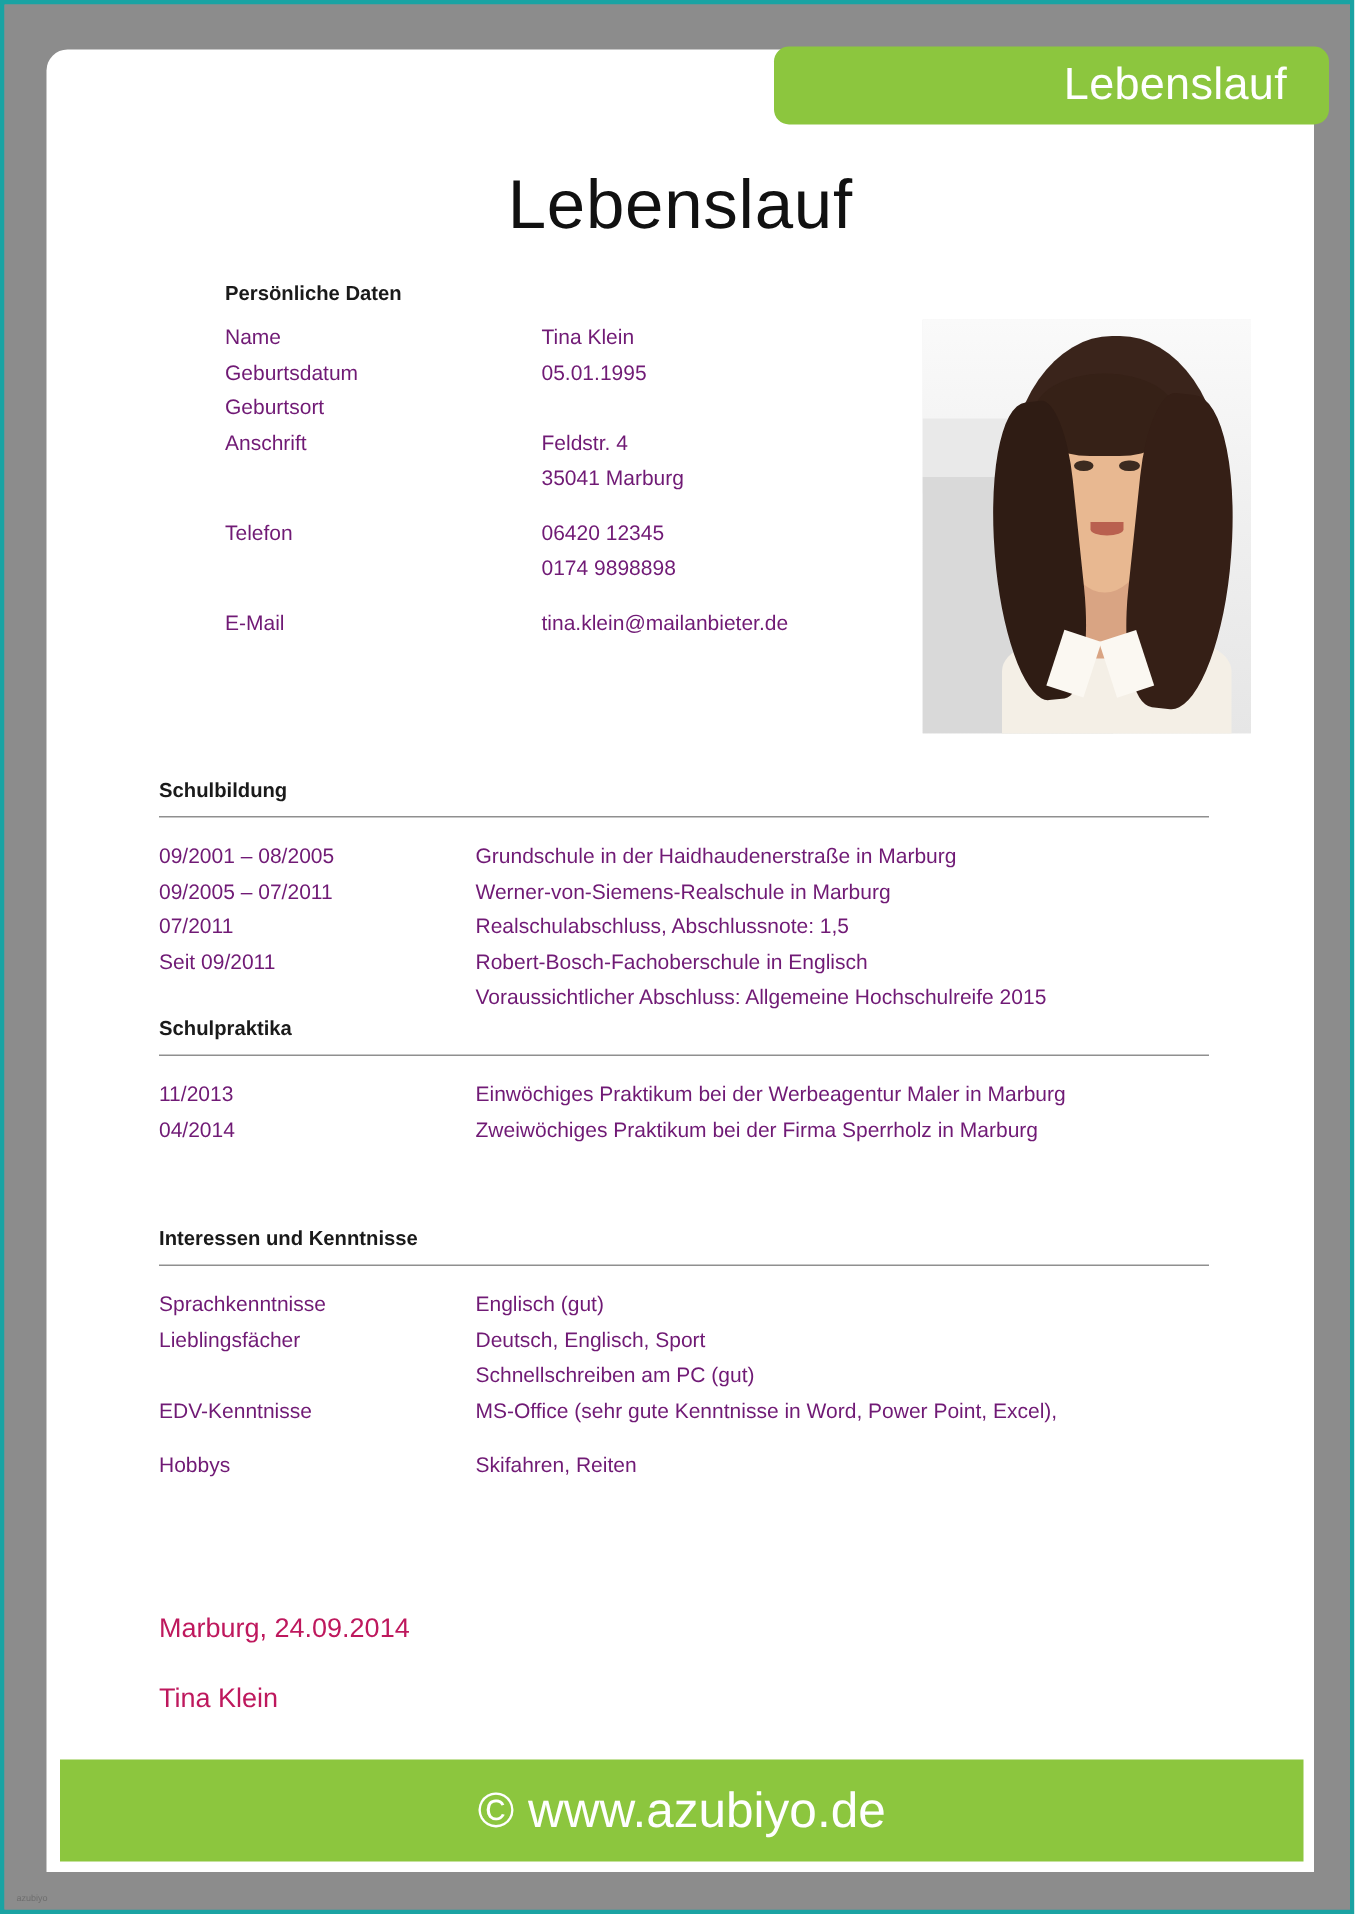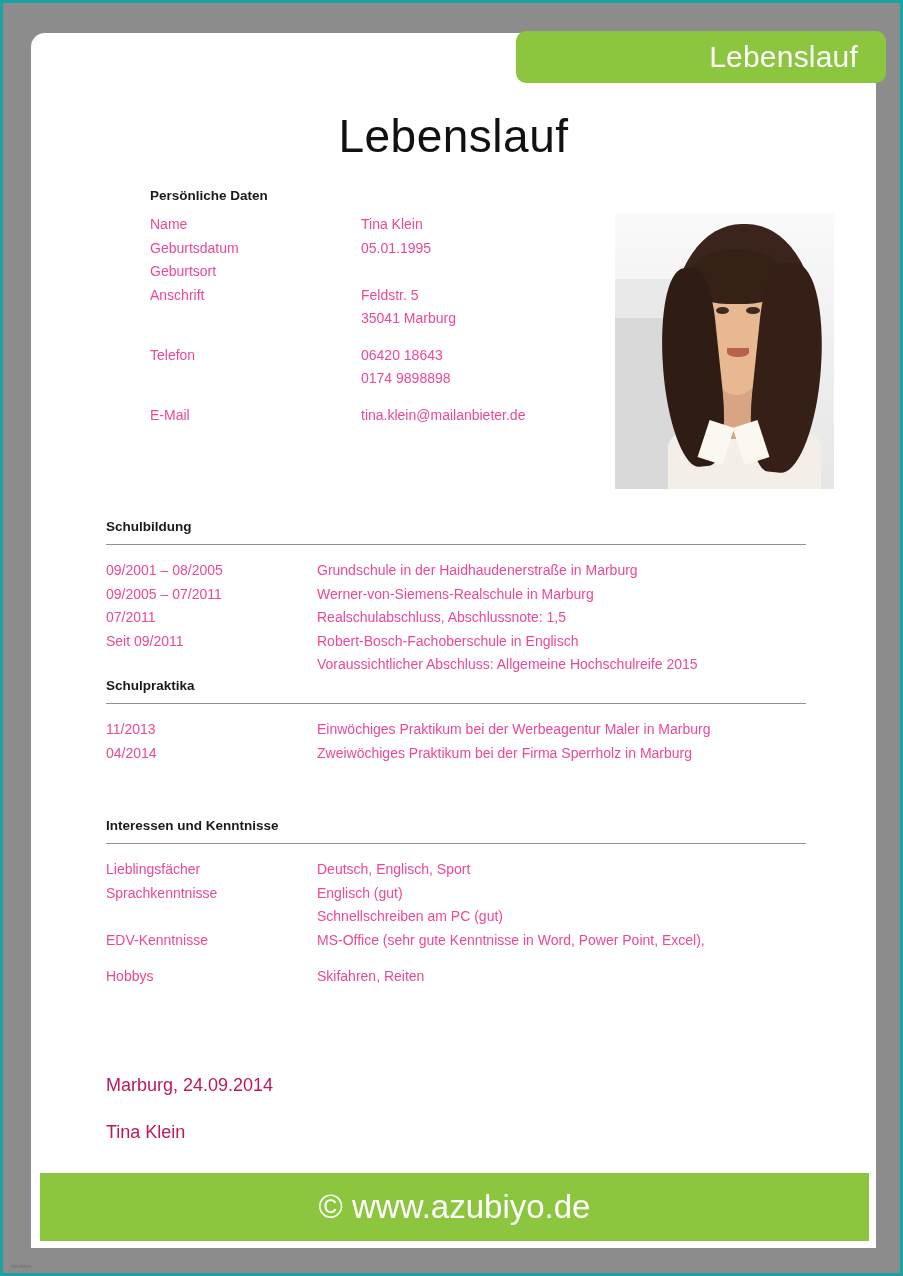--- a/index.html
+++ b/index.html
@@ -88,21 +88,21 @@
   }
   .rule {
     height: 1px;
     background: #8f8f8f;
     width: 700px;
     margin-bottom: 14px;
   }
   .row {
     display: flex;
     font-size: 14px;
-    color: #ec4899;
+    color: #701a75;
     line-height: 23.5px;
   }
   .row .label { width: 211px; flex: 0 0 211px; }
   .row .value { flex: 1 1 auto; }
   .row.gap { margin-top: 13px; }
 
   
   .photo {
     position: absolute;
     left: 584px; top: 180px;
@@ -170,29 +170,29 @@
         </div>
         <div class="row">
           <div class="label">Geburtsdatum</div>
           <div class="value">05.01.1995</div>
         </div>
         <div class="row">
           <div class="label">Geburtsort</div>
         </div>
         <div class="row">
           <div class="label">Anschrift</div>
-          <div class="value">Feldstr. 5</div>
+          <div class="value">Feldstr. 4</div>
         </div>
         <div class="row">
           <div class="label"></div>
           <div class="value">35041 Marburg</div>
         </div>
         <div class="row gap">
           <div class="label">Telefon</div>
-          <div class="value">06420 18643</div>
+          <div class="value">06420 12345</div>
         </div>
         <div class="row">
           <div class="label"></div>
           <div class="value">0174 9898898</div>
         </div>
         <div class="row gap">
           <div class="label">E-Mail</div>
           <div class="value">tina.klein@mailanbieter.de</div>
         </div>
       </div>
@@ -250,26 +250,26 @@
         <div class="row">
           <div class="label">04/2014</div>
           <div class="value">Zweiwöchiges Praktikum bei der Firma Sperrholz in Marburg</div>
         </div>
       </div>
 
       <div class="section" style="top:785px;">
         <div class="section-title">Interessen und Kenntnisse</div>
         <div class="rule"></div>
         <div class="row">
+          <div class="label">Sprachkenntnisse</div>
+          <div class="value">Englisch (gut)</div>
+        </div>
+        <div class="row">
           <div class="label">Lieblingsfächer</div>
           <div class="value">Deutsch, Englisch, Sport</div>
-        </div>
-        <div class="row">
-          <div class="label">Sprachkenntnisse</div>
-          <div class="value">Englisch (gut)</div>
         </div>
         <div class="row">
           <div class="label"></div>
           <div class="value">Schnellschreiben am PC (gut)</div>
         </div>
         <div class="row">
           <div class="label">EDV-Kenntnisse</div>
           <div class="value">MS-Office (sehr gute Kenntnisse in Word, Power Point, Excel),</div>
         </div>
         <div class="row gap">

